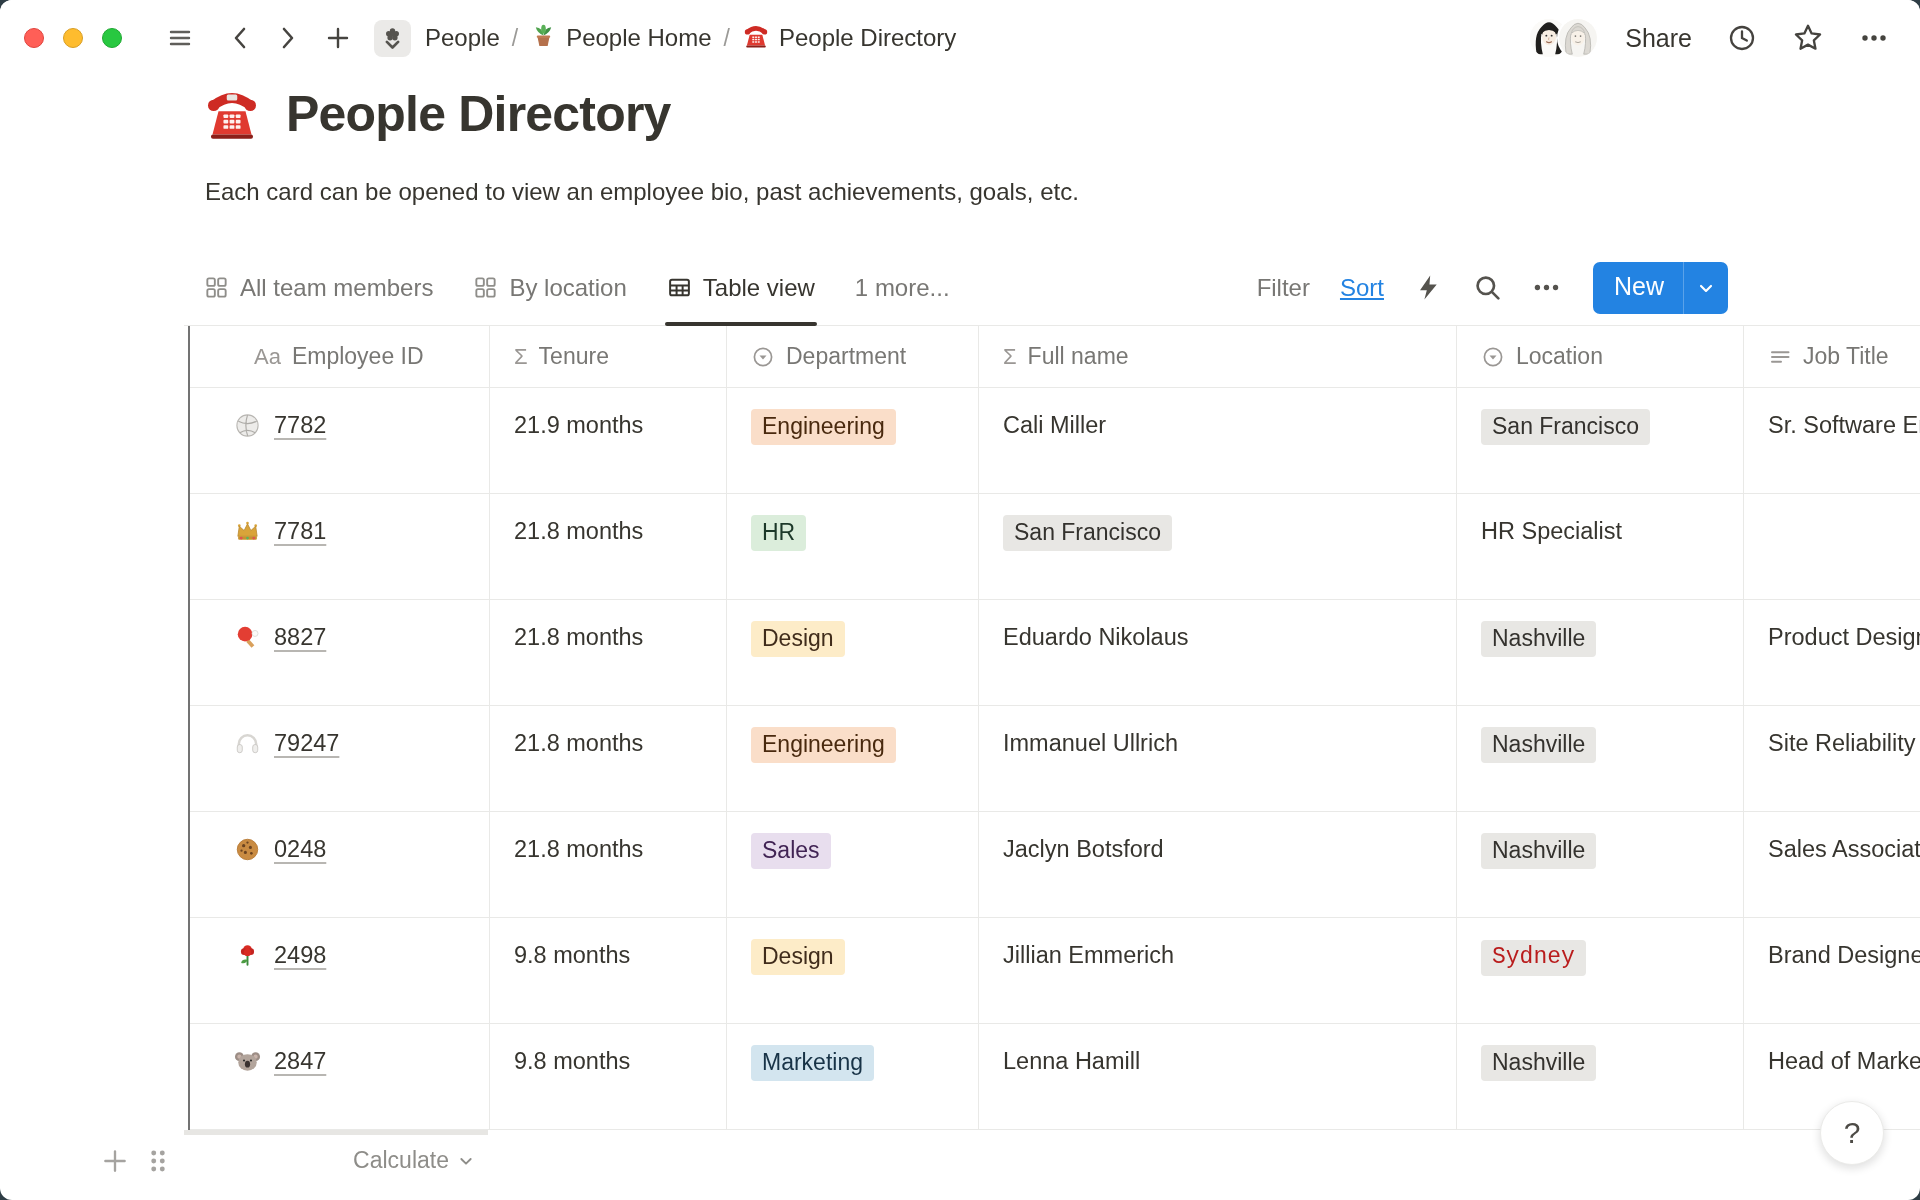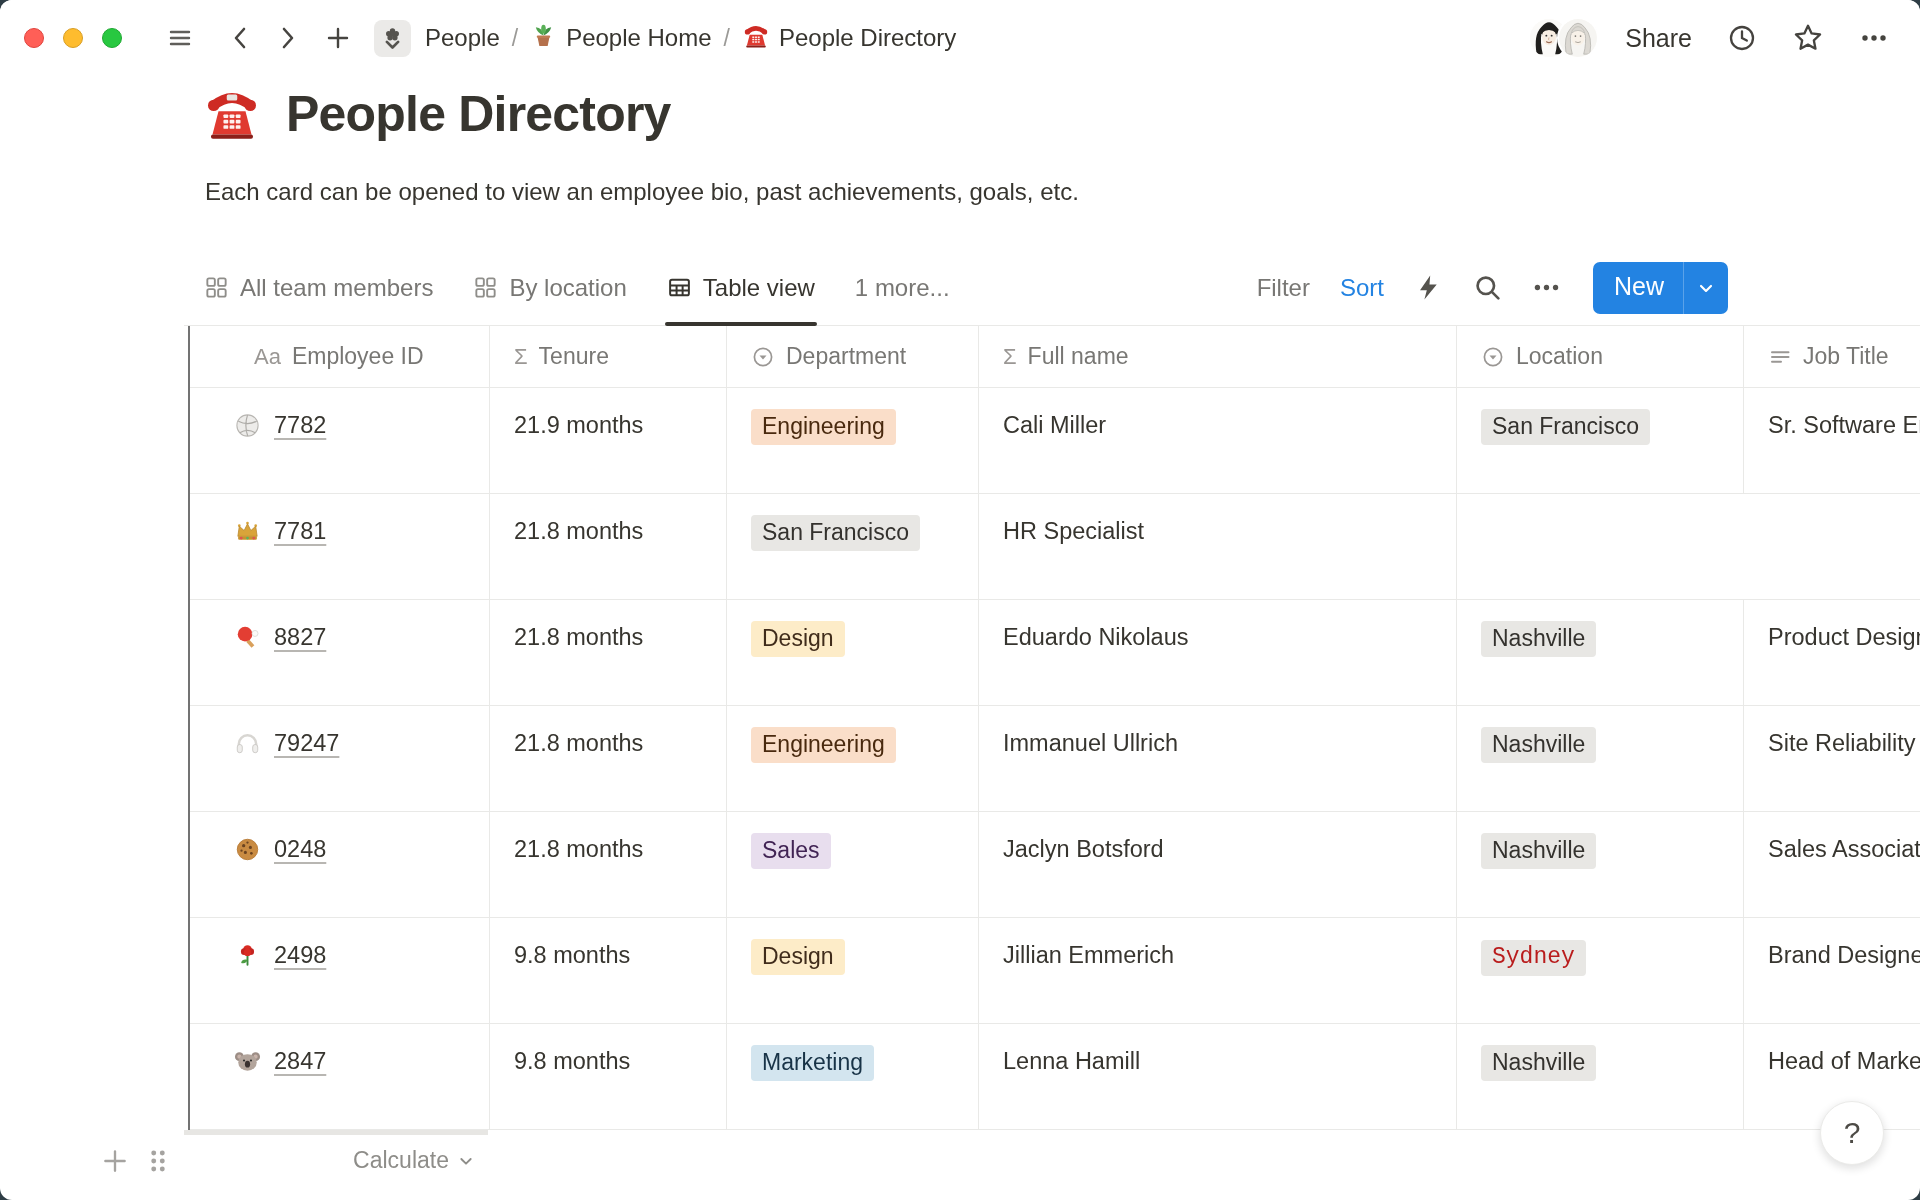--- a/index.html
+++ b/index.html
@@ -39,21 +39,21 @@
   .tabs { display:flex; align-items:center; gap:40px; }
   .tab { position:relative; display:flex; align-items:center; gap:11px; font-size:24px; color:#787774; background:none; border:none; cursor:pointer; font-weight:500; }
   .tab svg { color:#8F8E8A; }
   .tab.active { color:#37352F; }
   .tab.active svg { color:#37352F; }
   .tab.active::after { content:""; position:absolute; left:-2px; right:-2px; bottom:-24px; height:4px; border-radius:2px; background:#37352F; }
   .more-btn { margin-left:40px; font-size:24px; color:#787774; background:none; border:none; cursor:pointer; }
   .view-actions { margin-left:auto; display:flex; align-items:center; gap:30px; }
   .txt-btn { font-size:24px; background:none; border:none; cursor:pointer; }
   .txt-btn.gray { color:#787774; }
-  .txt-btn.blue { color:var(--accent,#2383E2); }
+  .txt-btn.blue { color:var(--accent,#2383E2);text-decoration:underline; }
   .act-ico { background:none; border:none; cursor:pointer; color:#55534E; display:flex; }
   .new-split { display:flex; height:52px; border-radius:7px; overflow:hidden; background:var(--accent,#2383E2); color:#fff; margin-left:2px; }
   .new-main { padding:0 19px 3px 21px; font-size:25px; font-weight:500; color:#fff; background:none; border:none; cursor:pointer; display:flex; align-items:center; }
   .new-caret { width:45px; border:none; border-left:1px solid rgba(255,255,255,.25); background:none; color:#fff; cursor:pointer; display:flex; align-items:center; justify-content:center; }
 
   
   .table { position:absolute; left:188px; top:326px; width:1736px; overflow:hidden; border-left:2px solid #737373; --cols:300px 237px 252px 478px 287px 420px; }
   .t-row { display:grid; grid-template-columns:var(--cols); border-bottom:1px solid #E9E9E7; }
   .cell { border-right:1px solid #E9E9E7; overflow:hidden; white-space:nowrap; }
   .t-head { height:62px; }
@@ -361,20 +361,21 @@
                 <path d="M4 19 L5.5 8.5 L10.5 13 L14 6 L17.5 13 L22.5 8.5 L24 19 Z" fill="#D9A43A" stroke="#B8862B" stroke-width="0.8"></path>
                 <rect x="4.3" y="19" width="19.4" height="3.6" rx="1.2" fill="#C8922F"></rect>
                 <circle cx="7.5" cy="20.8" r="1.4" fill="#E05252"></circle>
                 <circle cx="14" cy="20.8" r="1.4" fill="#57B55F"></circle>
                 <circle cx="20.5" cy="20.8" r="1.4" fill="#E05252"></circle>
               </svg>
             </span>
         <span class="id-link">7781</span>
       </div>
       <div class="cell">21.8 months</div>
+      <div class="cell"><span class="tag tag-dept" style="background: rgb(219, 237, 219); color: rgb(28, 56, 41);">HR</span></div>
       <div class="cell"><span class="tag tag-loc" style="background: rgb(232, 231, 228); color: rgb(52, 50, 46);">San Francisco</span></div>
       <div class="cell">HR Specialist</div>
     </div>
         <div class="t-row t-data">
       <div class="cell c-id">
         <span class="row-emoji">
               <svg width="27" height="27" viewBox="0 0 28 28">
                 <path d="M15.5 15.8 l5.6 6.2 -2.9 2.6 -5.6 -6.2 z" fill="#D9A05B"></path>
                 <circle cx="11.5" cy="10.5" r="7.6" fill="#E33E33"></circle>
                 <circle cx="21.8" cy="9.8" r="3.1" fill="#FBFBF9" stroke="#D8D6D2" stroke-width="0.8"></circle>

